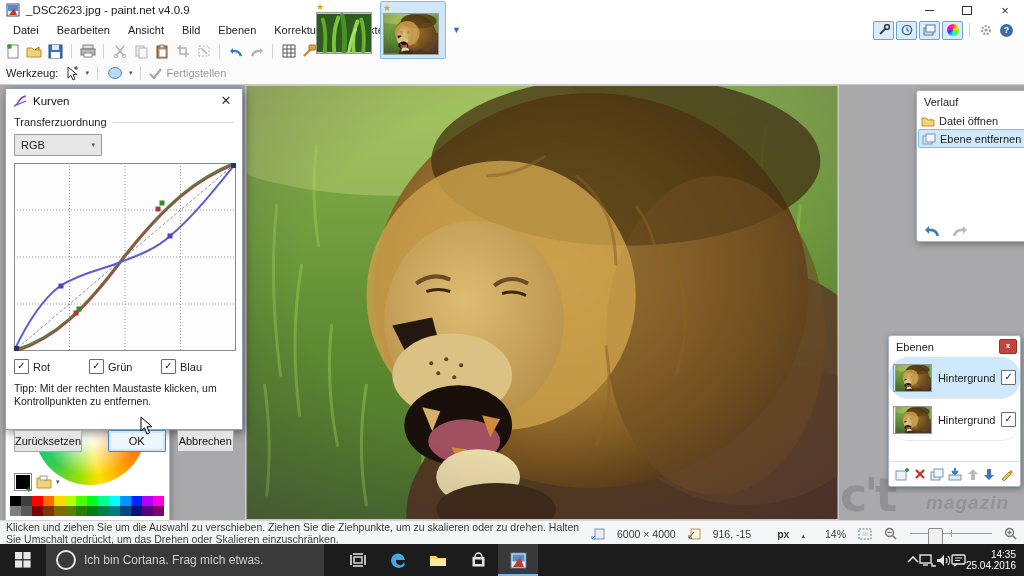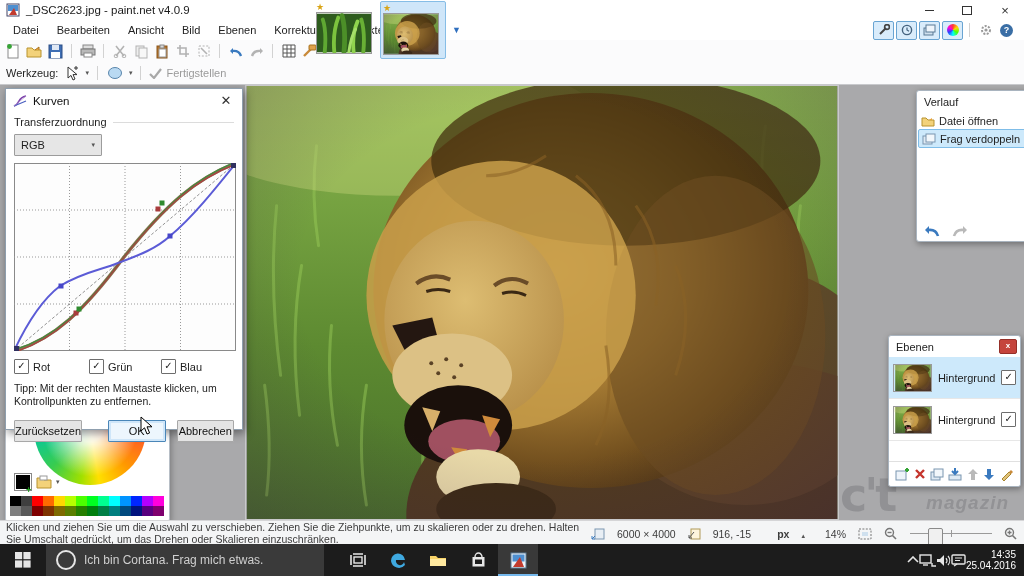--- a/index.html
+++ b/index.html
@@ -41,41 +41,41 @@
 
   
   .panel{position:absolute;background:#fff;border:1px solid #a9b4bf;border-radius:3px;box-shadow:1px 2px 6px rgba(0,0,0,.35);z-index:25;}
   .panel-h{height:21px;display:flex;align-items:center;padding:0 3px 0 7px;}
   .panel-title{font-size:11px;color:#222;}
   .panel-close{margin-left:auto;width:16px;height:13px;background:#c5443c;border:1px solid #952f28;border-radius:2px;color:#fff;
                font-size:8px;line-height:11px;text-align:center;font-weight:bold;}
   .hist-item{height:17px;display:flex;align-items:center;gap:4px;padding:0 3px;margin:0 1px;}
   .hist-item.sel{background:#cde9fb;border:1px solid #7fbde8;border-radius:2px;}
   .hist-footer{position:absolute;bottom:4px;left:6px;display:flex;gap:10px;}
-  .layer-row{height:41px;display:flex;align-items:center;gap:6px;padding:0 4px;border-bottom:1px solid #e7e7e7;}
+  .layer-row{height:41px;display:flex;align-items:center;gap:6px;padding:0 4px;border-bottom:1px solid #e7e7e7;border-radius:19px;}
   .layer-row.sel{background:#cde9fb;}
   .layer-row svg{border:1px solid #9a9a9a;}
   .cbx{width:13px;height:13px;border:1px solid #6d6d6d;background:#fff;font-size:10px;line-height:12px;text-align:center;color:#222;border-radius:1px;}
   .layers-footer{position:absolute;bottom:0;left:0;right:0;height:24px;display:flex;align-items:center;justify-content:space-around;padding:0 4px;background:#fff;border-top:1px solid #e0e0e0;border-radius:0 0 3px 3px;}
 
   
   .dialog{position:absolute;left:5px;top:4px;width:236px;height:340px;background:#fff;border:1px solid #8f9fae;box-shadow:2px 3px 9px rgba(0,0,0,.45);z-index:30;}
   .dlg-h{height:23px;display:flex;align-items:center;padding:0 7px;}
   .dlg-title{margin-left:6px;font-size:11.5px;color:#111;}
   .dlg-x{margin-left:auto;font-size:13px;color:#333;width:18px;text-align:center;}
   .dlg-body{padding:2px 8px 0 8px;}
   .grp{display:flex;align-items:center;gap:6px;margin-top:2px;}
   .grp-line{flex:1;height:1px;background:#dcdcdc;}
   .select{margin-top:6px;width:74px;height:20px;border:1px solid #9c9c9c;background:#e6e6e6;display:flex;align-items:center;padding:0 6px;border-radius:1px;}
   .select .caret{margin-left:auto;}
   .graph{margin-top:7px;}
   .cb-row{display:flex;margin-top:6px;}
   .cb{display:flex;align-items:center;gap:4px;}
   .tip{margin-top:8px;width:214px;font-size:10.5px;color:#222;line-height:13px;}
-  .btn-row{display:flex;margin-top:12px;}
+  .btn-row{display:flex;margin-top:22px;}
   .btn{height:20px;border:1px solid #a8a8a8;background:#e4e4e4;display:flex;align-items:center;justify-content:center;font-size:11px;color:#111;border-radius:1px;}
   .btn.focused{background:#edf6fd;border:1px solid #4a86b8;box-shadow:inset 0 0 0 2px #cfe6f9;}
 
   
   .colors-panel{position:absolute;left:5px;top:344px;width:163px;height:92px;background:#fff;border:1px solid #b7bec6;border-radius:0 0 3px 3px;overflow:hidden;z-index:24;box-shadow:1px 2px 6px rgba(0,0,0,.3);}
   .wheel{position:absolute;left:28px;top:-56px;width:112px;height:112px;border-radius:50%;
     background:
       radial-gradient(circle at 50% 50%, #ffffff 0%, rgba(255,255,255,.9) 16%, rgba(255,255,255,0) 60%),
       conic-gradient(from 0deg, #c050ff 0deg, #ff5030 90deg, #ff9800 135deg, #ffe000 170deg, #a0e000 190deg, #38cc50 225deg, #00c8a8 270deg, #00a8e8 315deg, #c050ff 360deg);}
   .prim-swatch{position:absolute;left:8px;top:44px;width:16px;height:16px;background:#000;border:1px solid #888;box-shadow:inset 0 0 0 1px #fff;}
@@ -413,21 +413,21 @@
             <path d="M1,3 h4 l2,2 h6 v6 h-12 z" fill="#f3d27a" stroke="#b8932e"></path>
             <path d="M8,5 l3,-2 v2" fill="#e8a33c"></path>
           </svg>
         <span>Datei öffnen</span>
       </div>
       <div class="hist-item sel">
         <svg width="14" height="12">
             <rect x="1" y="3" width="9" height="8" fill="#dfeaf4" stroke="#7a96b0"></rect>
             <rect x="4" y="1" width="9" height="8" fill="#f2f7fb" stroke="#7a96b0"></rect>
           </svg>
-        <span>Frag verdoppeln</span>
+        <span>Ebene entfernen</span>
       </div>
       <div class="hist-footer">
         <svg width="18" height="13">
             <path d="M6,2 L2,6 L6,10 Z" fill="#3a7abf"></path>
             <path d="M5,6 q8,-1 10,6" stroke="#3a7abf" stroke-width="2.6" fill="none"></path>
           </svg>
         <svg width="18" height="13">
             <path d="M12,2 L16,6 L12,10 Z" fill="#b9b9b9"></path>
             <path d="M13,6 q-8,-1 -10,6" stroke="#b9b9b9" stroke-width="2.6" fill="none"></path>
           </svg>

